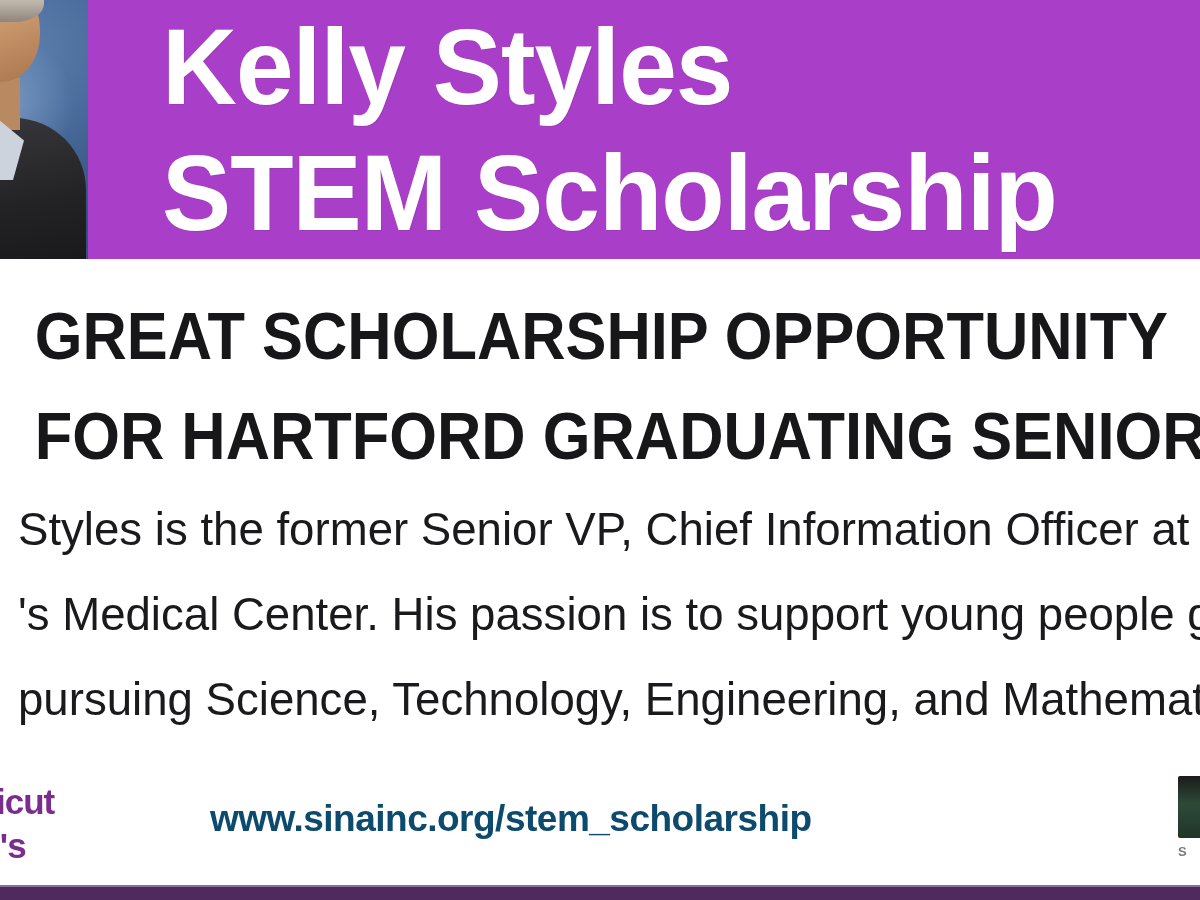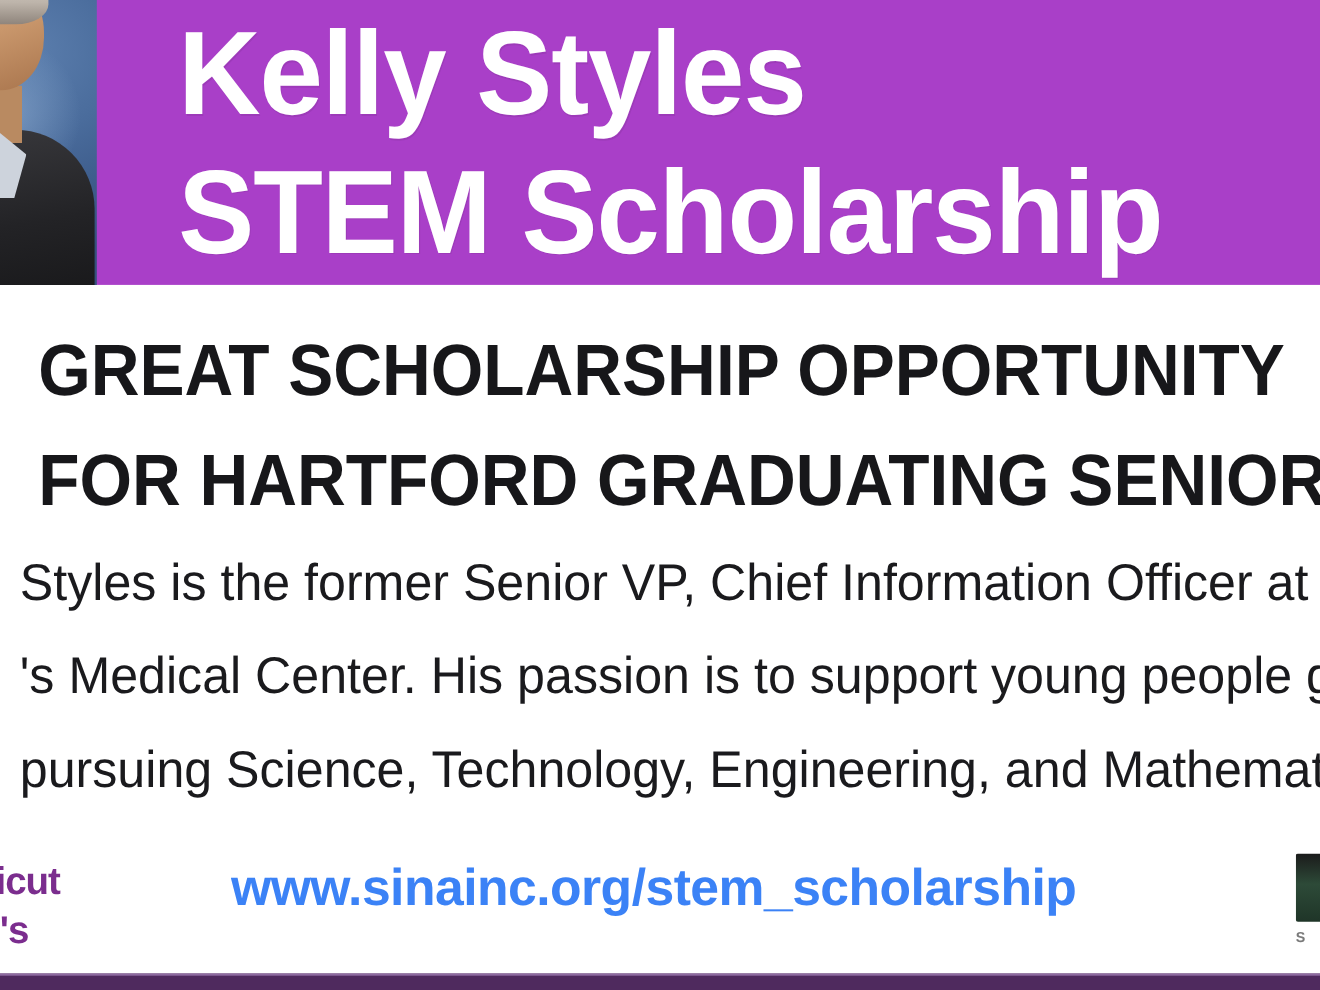--- a/index.html
+++ b/index.html
@@ -189,26 +189,26 @@
     font-weight: bold;
     color: #7b2d8e;
     font-size: 35px;
     line-height: 44px;
     white-space: nowrap;
     letter-spacing: -1px;
   }
   .url-link {
     position: absolute;
     left: 210px;
-    top: 12px;
+    top: 24px;
     width: 880px;
     font-family: "Liberation Sans", sans-serif;
     font-weight: bold;
-    color: #3b82f6;
-    font-size: 47px;
+    color: #0c4a6e;
+    font-size: 37px;
     line-height: 62px;
     white-space: nowrap;
     letter-spacing: -0.5px;
   }
   .right-logo {
     position: absolute;
     left: 1178px;
     top: 12px;
     width: 40px;
     height: 92px;

